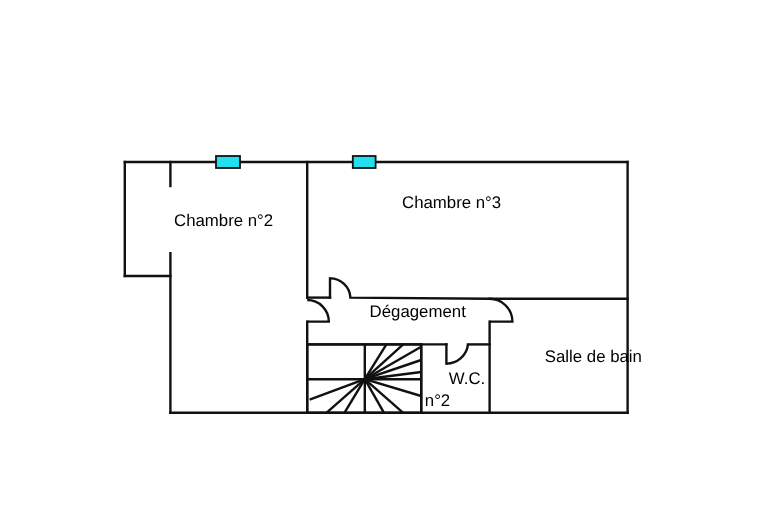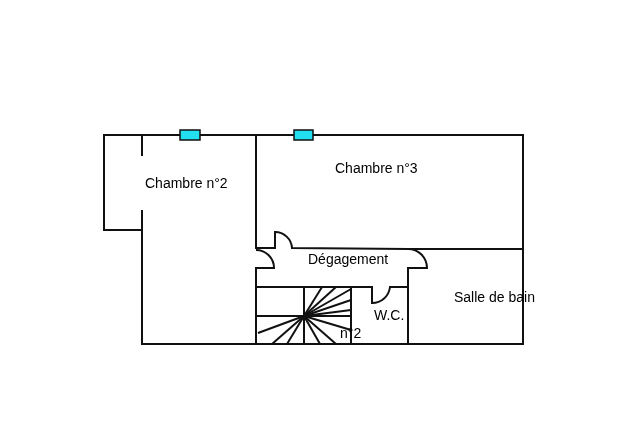--- a/index.html
+++ b/index.html
@@ -69,13 +69,13 @@
     <rect x="180" y="130" width="20" height="10"></rect>
     <rect x="294" y="130" width="19" height="10"></rect>
   </g>
 </svg>
 
 <div class="label" style="left:145px; top:175px;">Chambre n°2</div>
 <div class="label" style="left:335px; top:160px;">Chambre n°3</div>
 <div class="label" style="left:308px; top:251px;">Dégagement</div>
 <div class="label" style="left:454px; top:289px;">Salle de bain</div>
 <div class="label" style="left:348px; top:307px;margin-left:26px;">W.C.</div>
-<div class="label" style="left:340px; top:325px;">n°2</div>
+<div class="label" style="left:354px; top:325px;">n°2</div>
 
 </body></html>

